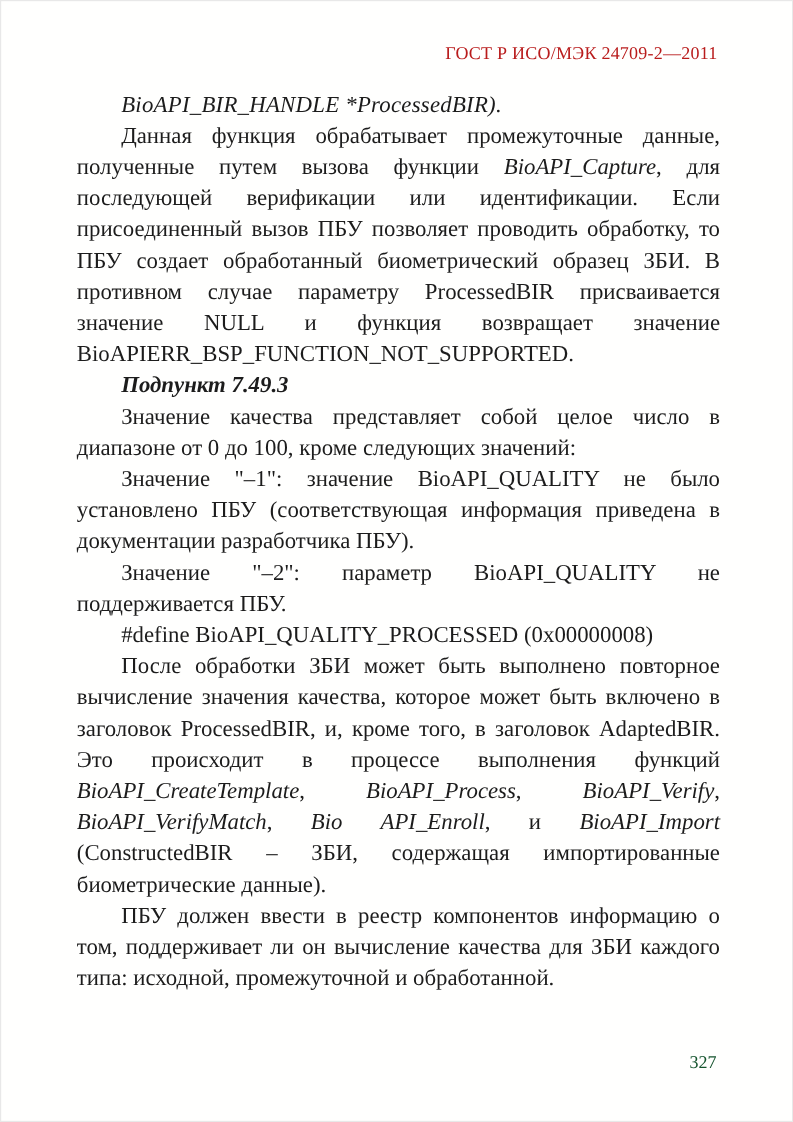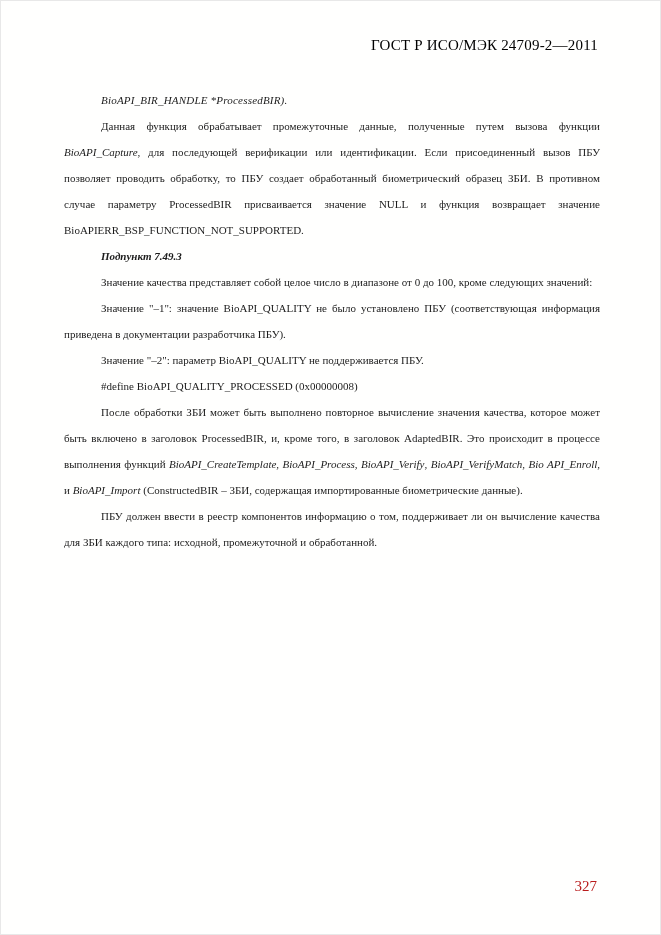--- a/index.html
+++ b/index.html
@@ -13,31 +13,30 @@
     color: #1c1c1c;
     border: 1px solid #e8e8e8;
     overflow: hidden;
   }
   .running-header {
     position: absolute;
     top: 36px;
     right: 62px;
     font-size: 15px;
     letter-spacing: 0.2px;
-    color: #000000;
+    color: #b91c1c;
   }
   .content {
     position: absolute;
     top: 74px;
     left: 63px;
     width: 536px;
-    font-size: 11px;
+    font-size: 19px;
     line-height: 26px;
     text-align: justify;
-    margin-top: 12px;
   }
   .content > div { text-indent: 37px; }
   .block-code {
     font-style: italic;
     text-align: left;
     text-indent: 37px;
     letter-spacing: 0.2px;
   }
   .block-heading {
     font-weight: bold;
@@ -45,21 +44,21 @@
     text-align: left;
   }
   .block-para { text-align: justify; text-align-last: left; }
   .i { font-style: italic; }
   .b { font-weight: bold; }
   .page-number {
     position: absolute;
     bottom: 39px;
     right: 63px;
     font-size: 15px;
-    color: #b91c1c;
+    color: #14532d;
   }
 </style>
 </head>
 <body>
 
 <div class="page">
   <div class="running-header">ГОСТ Р ИСО/МЭК 24709-2—2011</div>
 
   <div class="content" id="doc-body">
       <div class="block-code"><span>BioAPI_BIR_HANDLE *ProcessedBIR).</span></div>

